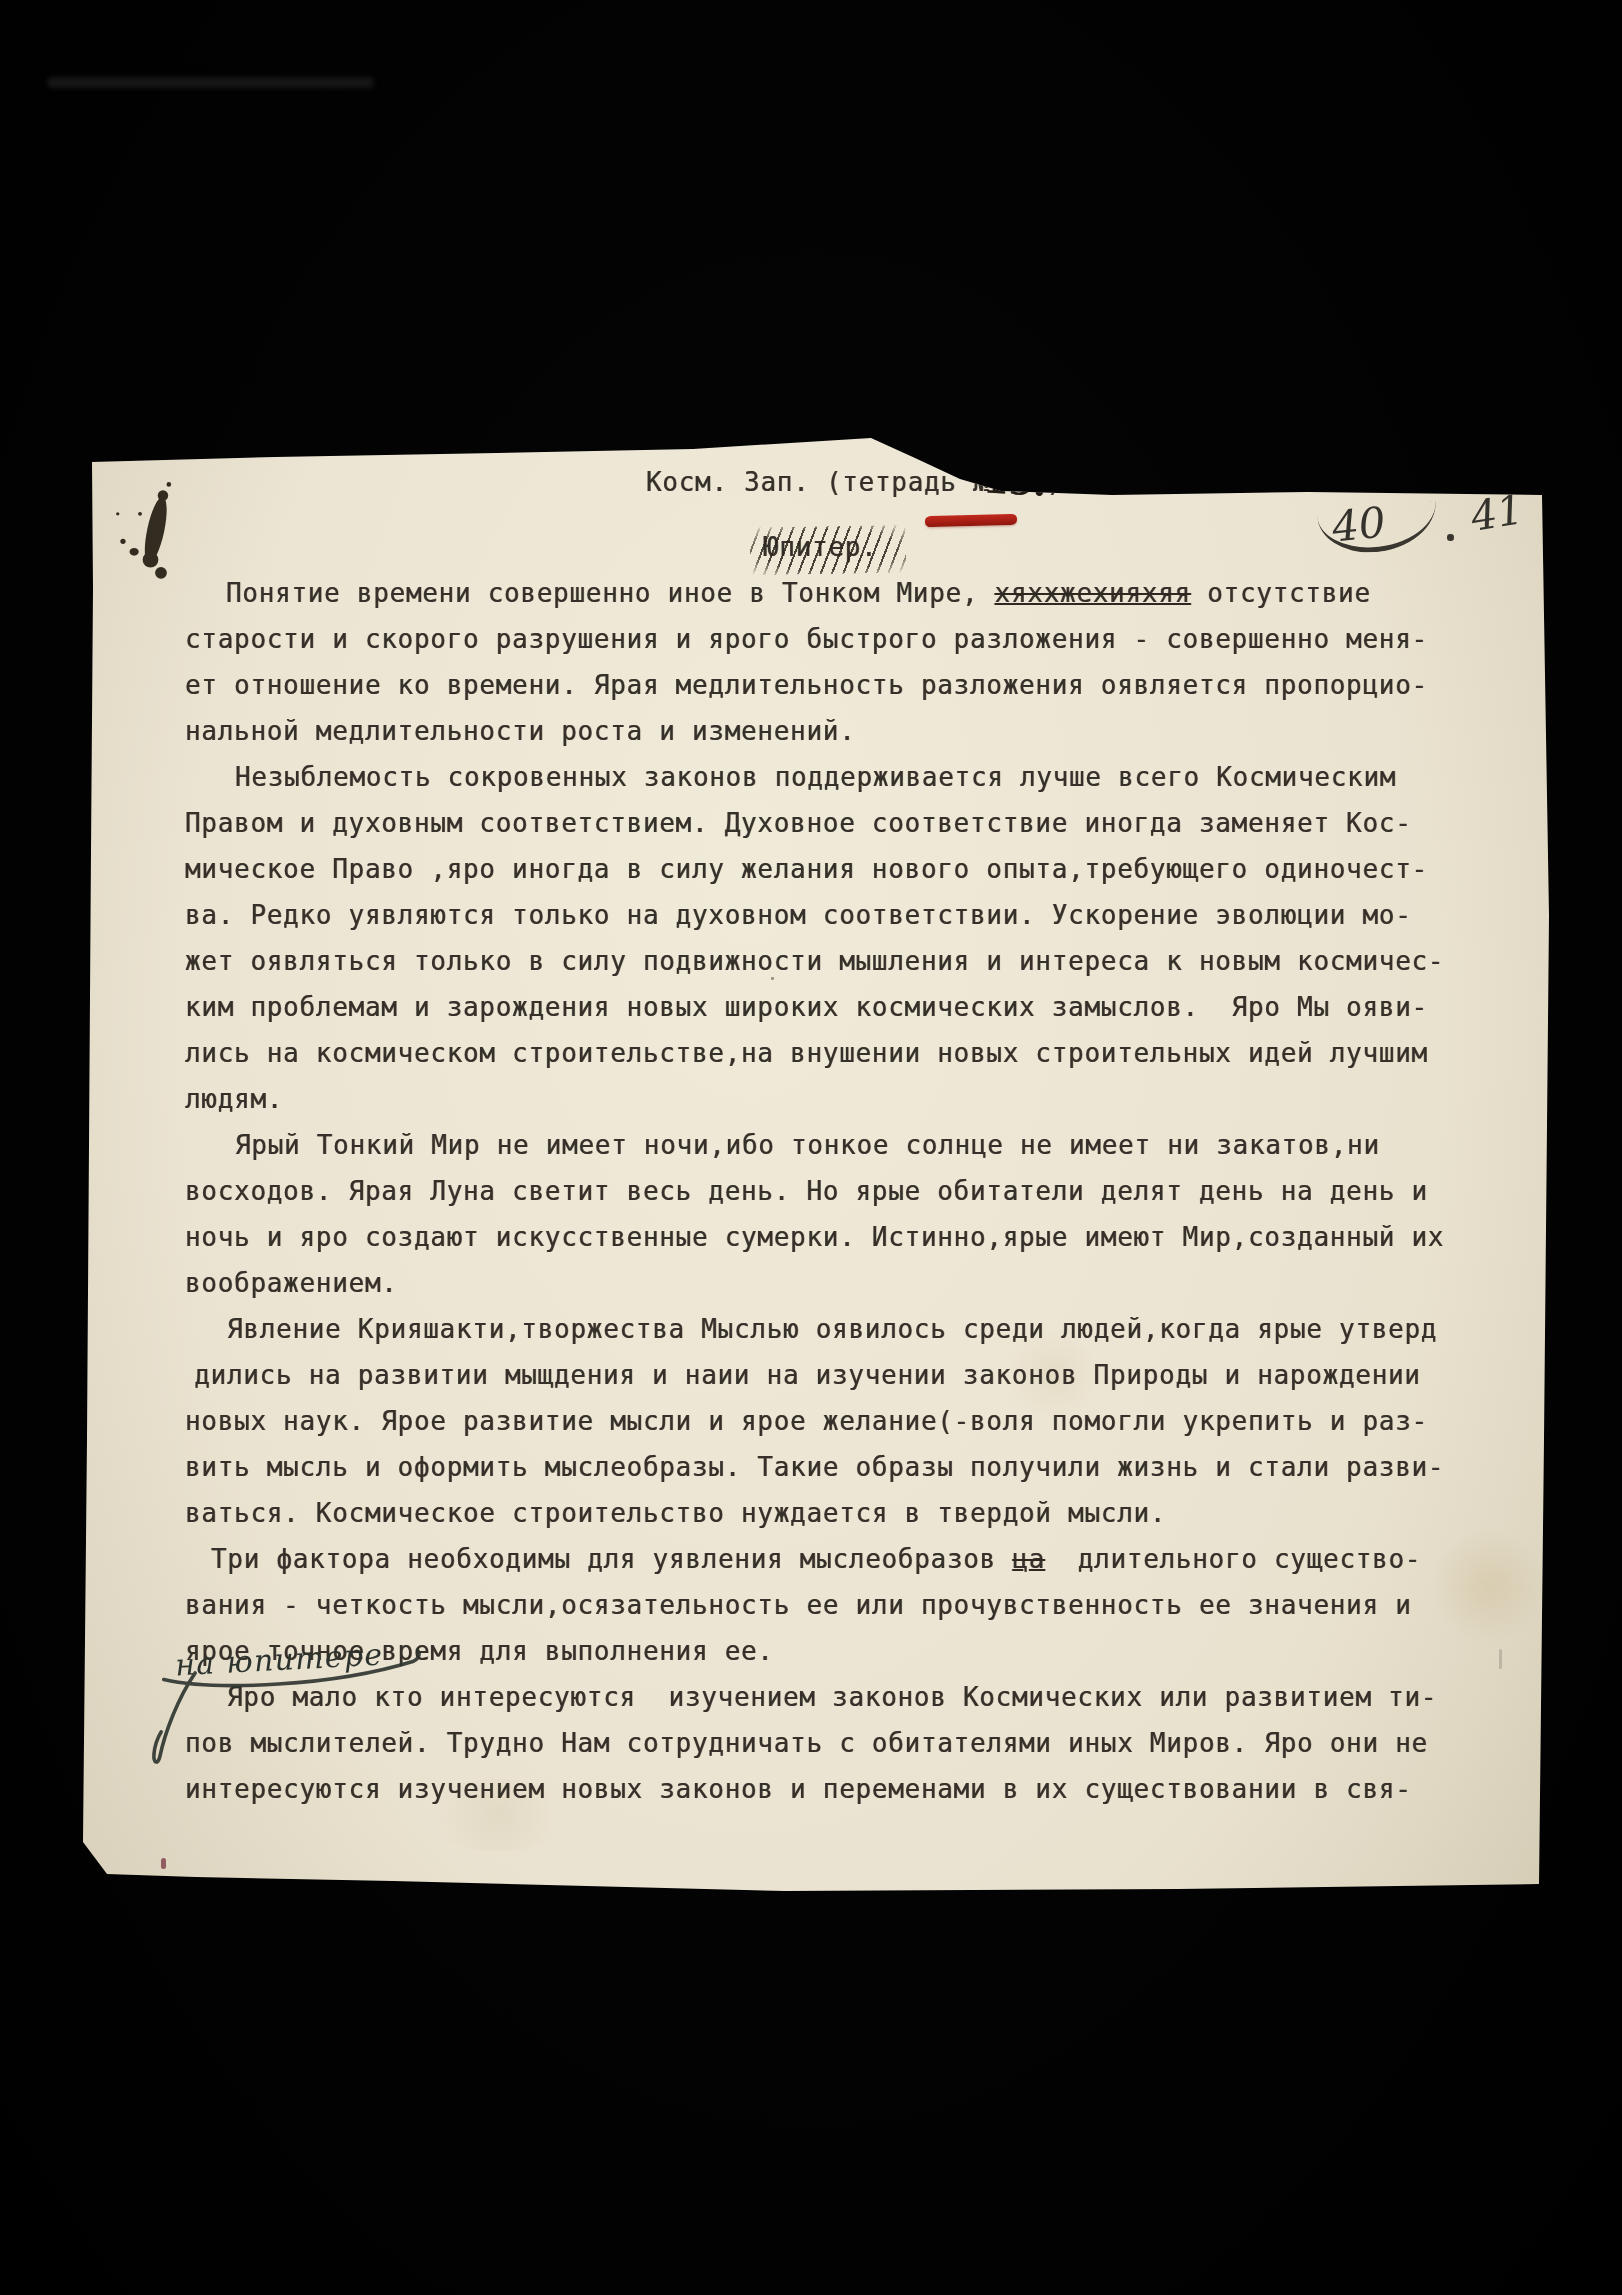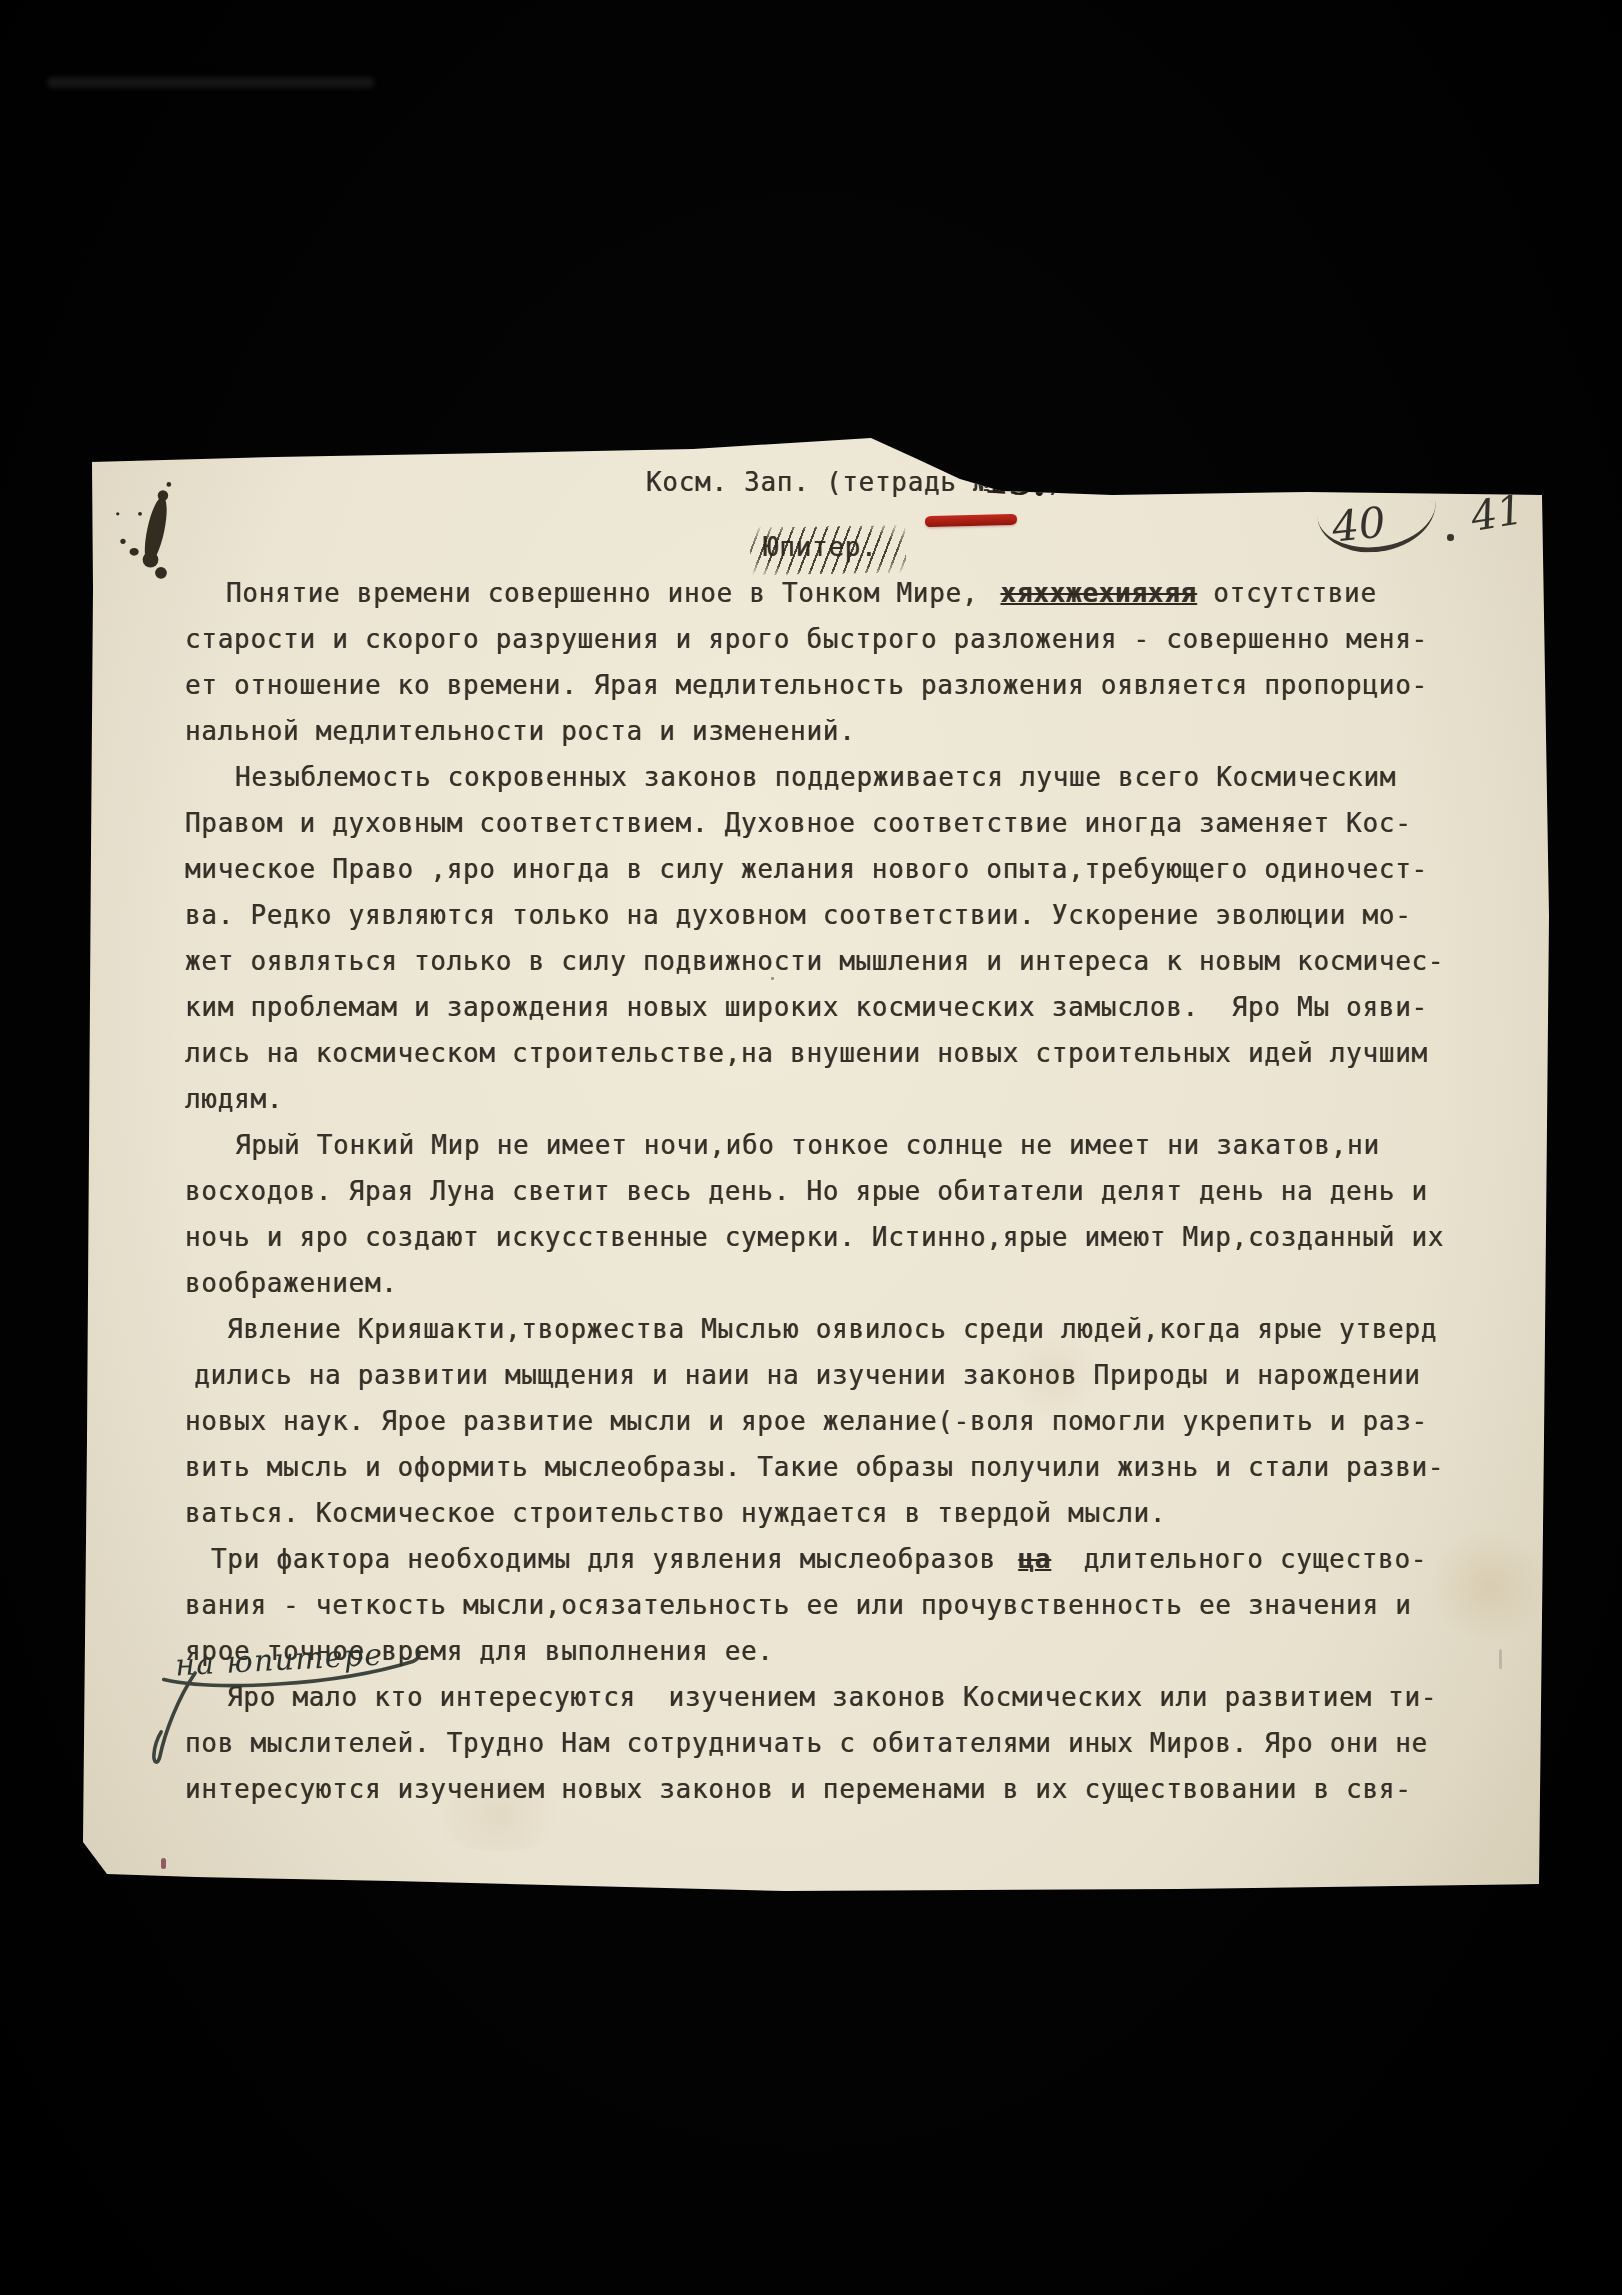--- a/index.html
+++ b/index.html
@@ -36,25 +36,24 @@
   .stain.s2{left:1007px;top:1328px;width:92px;height:92px;background:radial-gradient(circle,rgba(150,110,40,0.08),rgba(150,110,40,0) 70%);}
   .stain.s3{left:419px;top:1779px;width:157px;height:72px;background:radial-gradient(circle,rgba(130,95,40,0.07),rgba(130,95,40,0) 70%);}
 
   .typed{
     position:absolute;color:#35302a;font-size:26px;letter-spacing:0.7px;white-space:pre;
     text-shadow:0.5px 0 0 rgba(45,35,22,.5), -0.4px 0 0 rgba(45,35,22,.3);
   }
   #typed-lines{left:185px;top:570px;width:1315px;}
   .tline{height:46px;line-height:46px;}
   .xstrike{
-    font-weight:700;
+    font-weight:400;
     text-decoration:underline line-through;
     text-decoration-thickness:2px;
     text-decoration-color:#2e2821;
-    margin-left:6px;
   }
   #doc-header{left:646px;top:467px;height:42px;display:flex;align-items:flex-start;}
   .hand-number{
     font-family:"DejaVu Serif", serif;font-weight:700;font-size:38px;line-height:34px;
     color:#1f1b14;display:inline-block;transform:rotate(3deg);margin:-2.6px 1.3px 0 -6.5px;
     letter-spacing:-1.3px;
   }
   .red-mark{
     position:absolute;left:925px;top:515px;width:92px;height:11px;
     background:linear-gradient(180deg,#c22a1d 0%, #a51d13 60%, #8d160e 100%);

